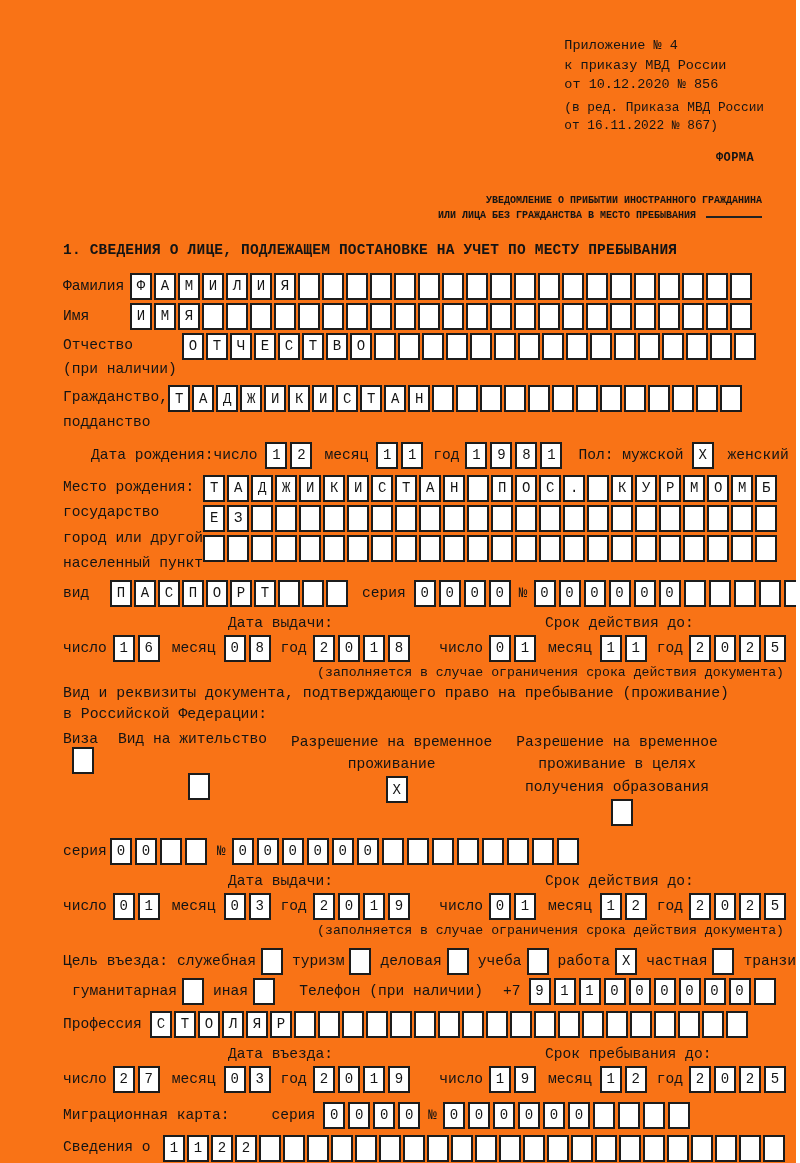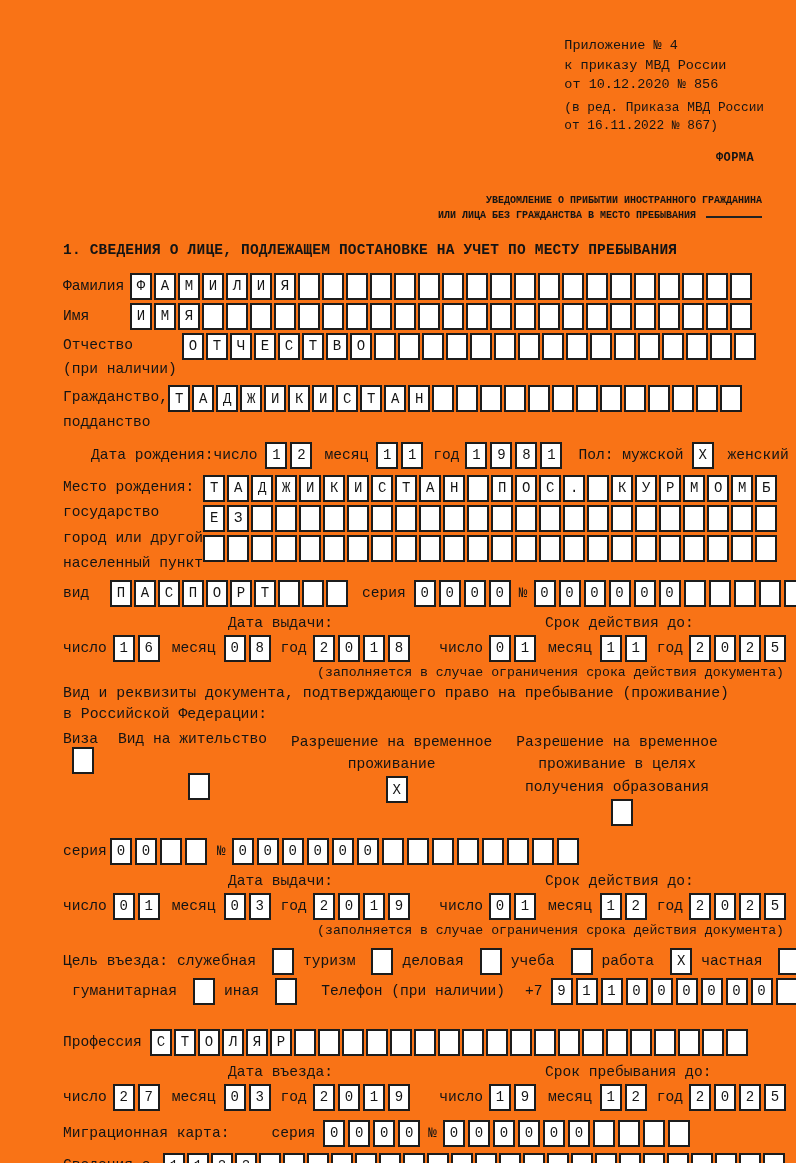--- a/index.html
+++ b/index.html
@@ -44,21 +44,21 @@
   .dline { display:flex; align-items:center; margin-top:1px; }
   .dgrp { display:flex; align-items:center; }
   .dgrp-left { width:392px; }
   .note { text-align:right; font-size:13.2px; margin-top:3px; padding-right:2px; }
 
   .intro { font-size:14.8px; margin-top:5px; }
   .permits { display:flex; align-items:flex-start; margin-top:9px; white-space:nowrap; }
   .pitem { display:flex; align-items:center;flex-direction:column; }
   .plines { text-align:center; line-height:1.55; }
 
-  .popt { display:flex; align-items:center; gap:16px; margin-left:9px; }
+  .popt { display:flex; align-items:center; gap:5px; margin-left:9px; }
   .gblock { margin-top:6px; }
 </style>
 </head>
 <body>
 
 <div class="page">
 
   <div class="annex-wrap">
     <div>
       <div class="annex">
@@ -564,21 +564,21 @@
         <span class="cell">0</span>
         <span class="cell">0</span>
         <span class="cell">0</span>
         <span class="cell">0</span>
         <span class="cell">0</span>
         <span class="cell">0</span>
         <span class="cell"></span>
       </span>
   </div>
 
-  <div class="frow" style="margin-top:24px;">
+  <div class="frow" style="margin-top:6px;">
     <span class="lbl w87">Профессия</span>
     <span class="cells">
         <span class="cell">С</span>
         <span class="cell">Т</span>
         <span class="cell">О</span>
         <span class="cell">Л</span>
         <span class="cell">Я</span>
         <span class="cell">Р</span>
         <span class="cell"></span>
         <span class="cell"></span>

